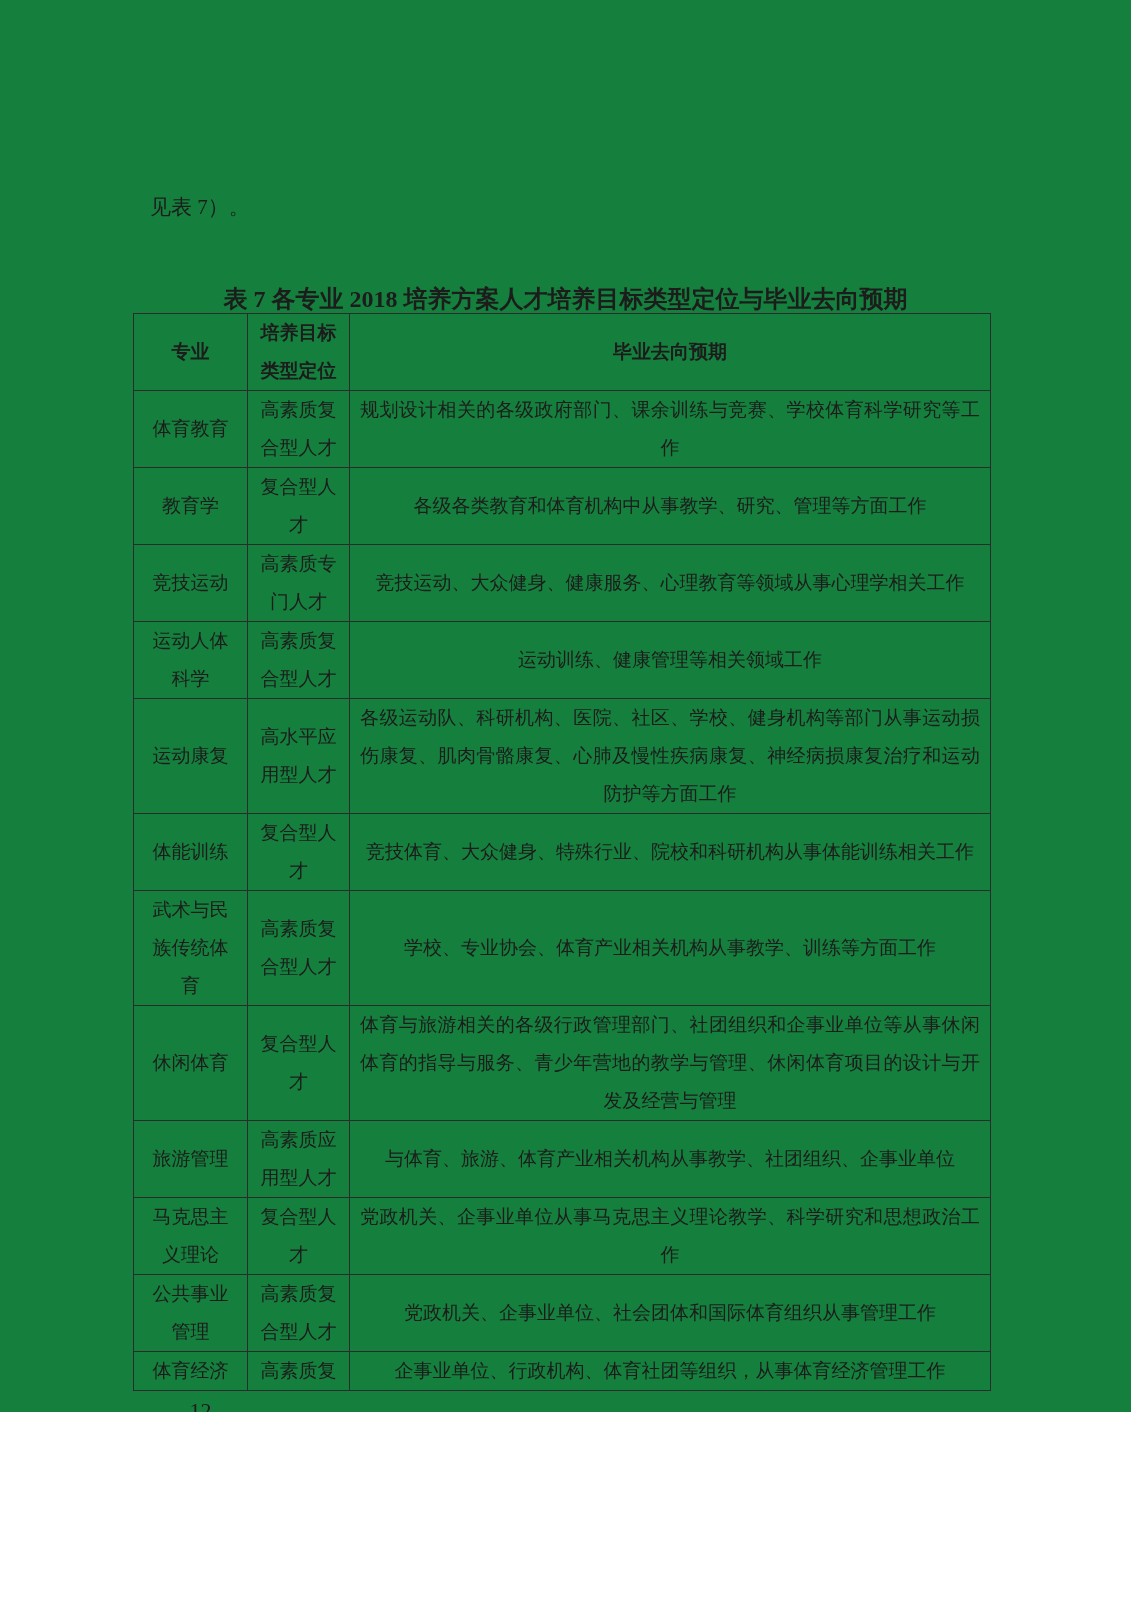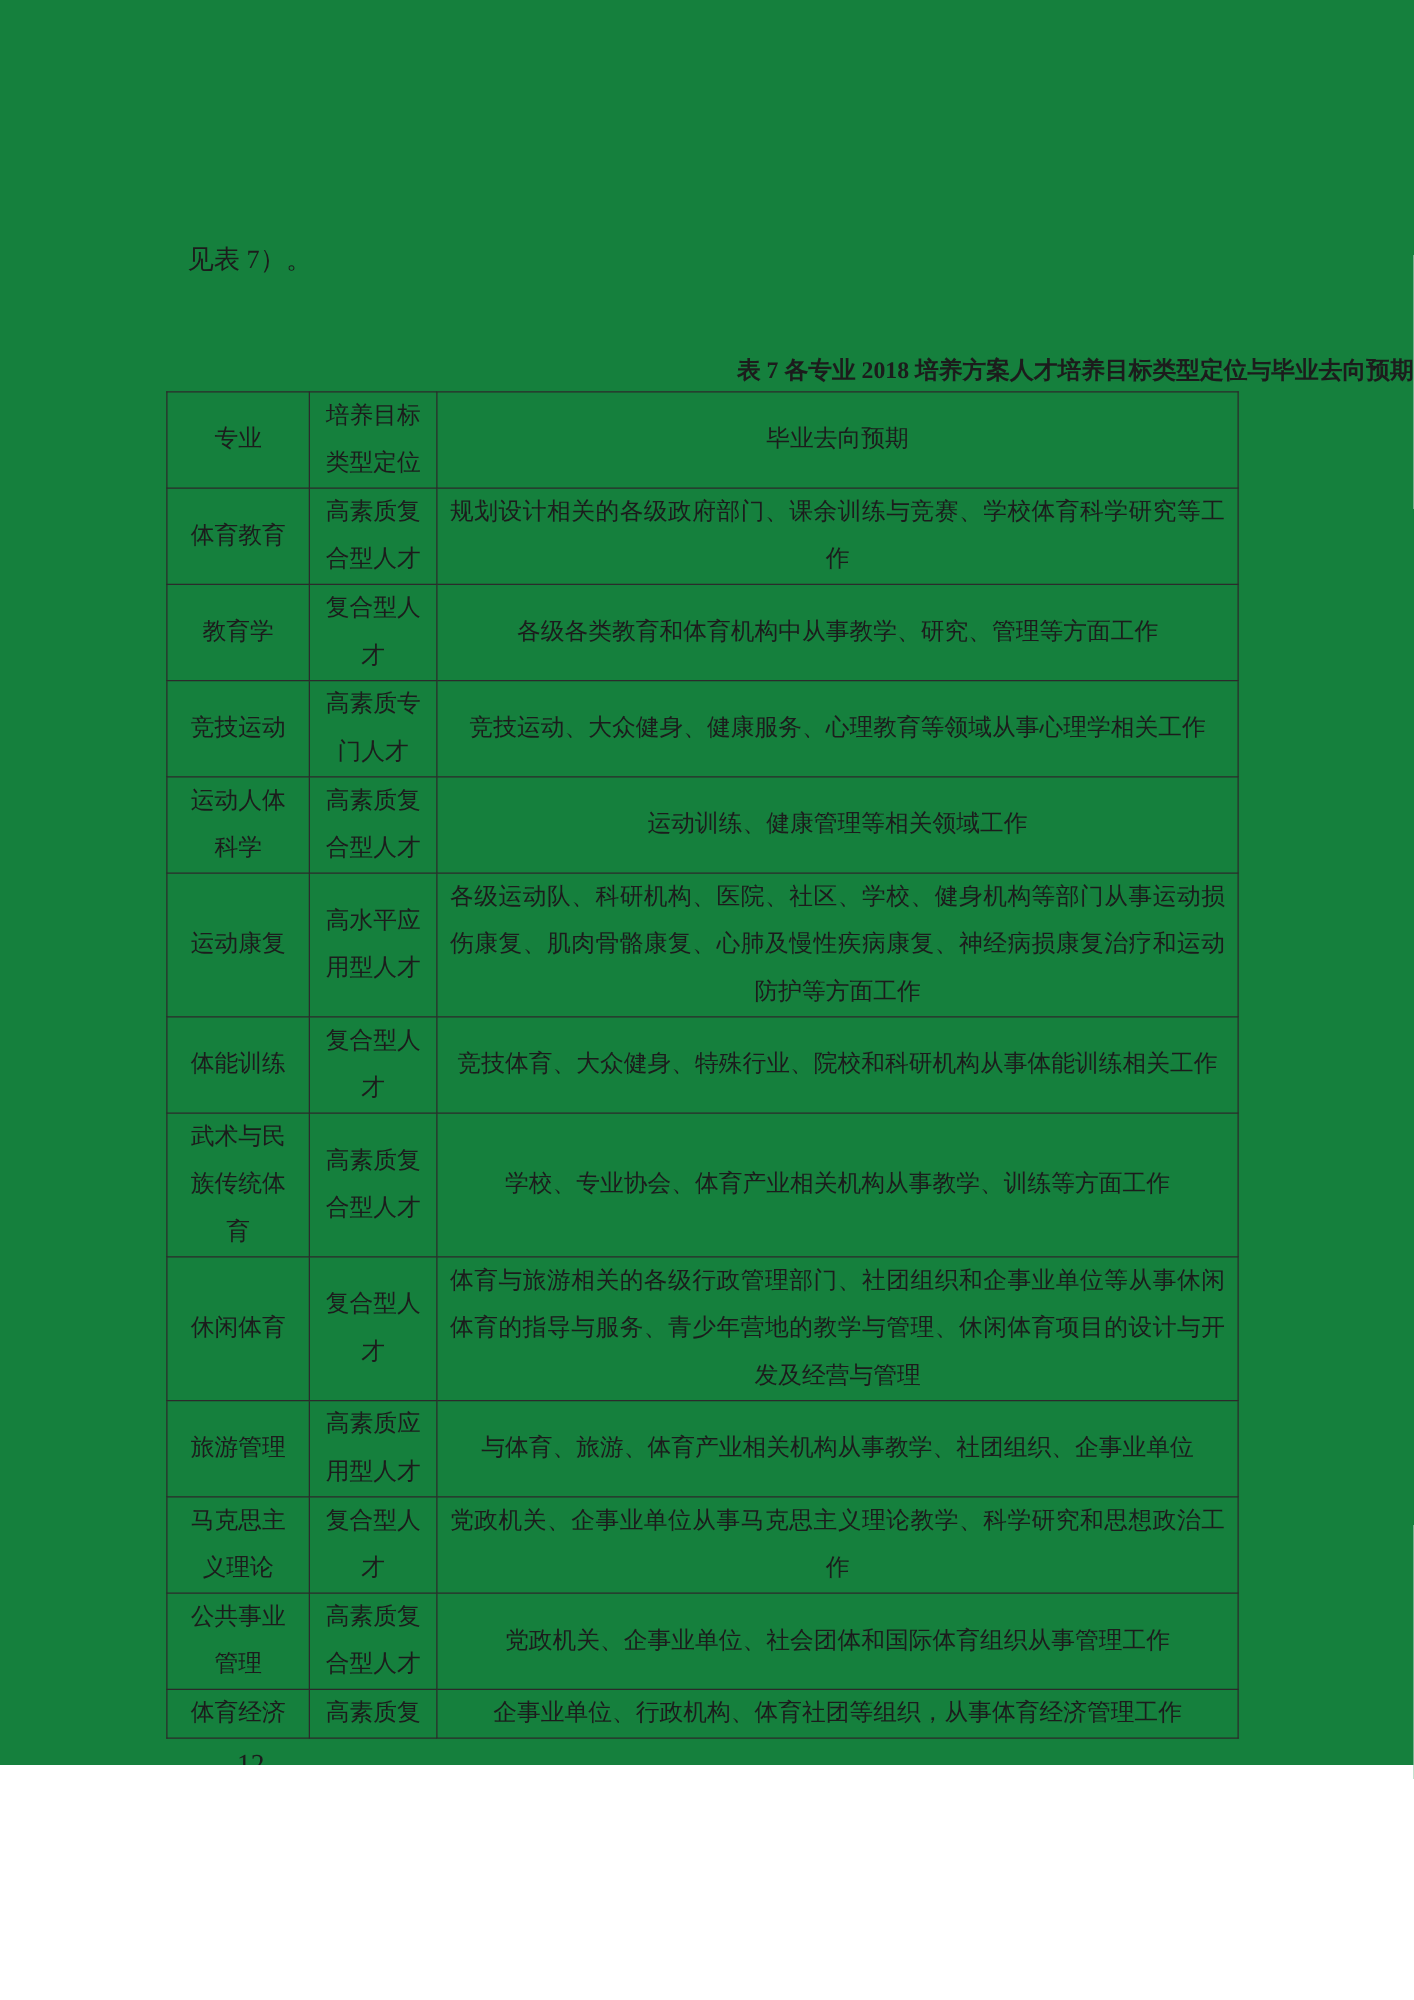--- a/index.html
+++ b/index.html
@@ -21,22 +21,22 @@
     font-size: 21px;
     line-height: 30px;
     white-space: pre;
   }
   .table-title {
     position: absolute;
     top: 283px;
     left: 0;
     width: 100%;
     margin: 0;
-    text-align: right;
-    font-size: 19px;
+    text-align: center;
+    font-size: 24px;
     font-weight: bold;
   }
   table.majors {
     position: absolute;
     top: 313px;
     left: 133px;
     width: 857px;
     border-collapse: collapse;
     table-layout: fixed;
     font-size: 19px;
@@ -44,21 +44,21 @@
   }
   table.majors col.c1 { width: 114px; }
   table.majors col.c2 { width: 102px; }
   table.majors col.c3 { width: 641px; }
   table.majors th, table.majors td {
     border: 1.5px solid #2b2b2b;
     vertical-align: middle;
     padding: 0 10px;
   }
   table.majors th {
-    font-weight: normal;
+    font-weight: bold;
     text-align: center;
   }
   table.majors td.cell-major { text-align: center; padding: 0 10px; }
   table.majors td.cell-target { text-align: center; padding: 0 8px; }
   table.majors th.h-target { padding: 0 8px; }
   table.majors td.cell-dest {
     text-align: justify;
     text-align-last: center;
     padding: 0 10px;
   }

